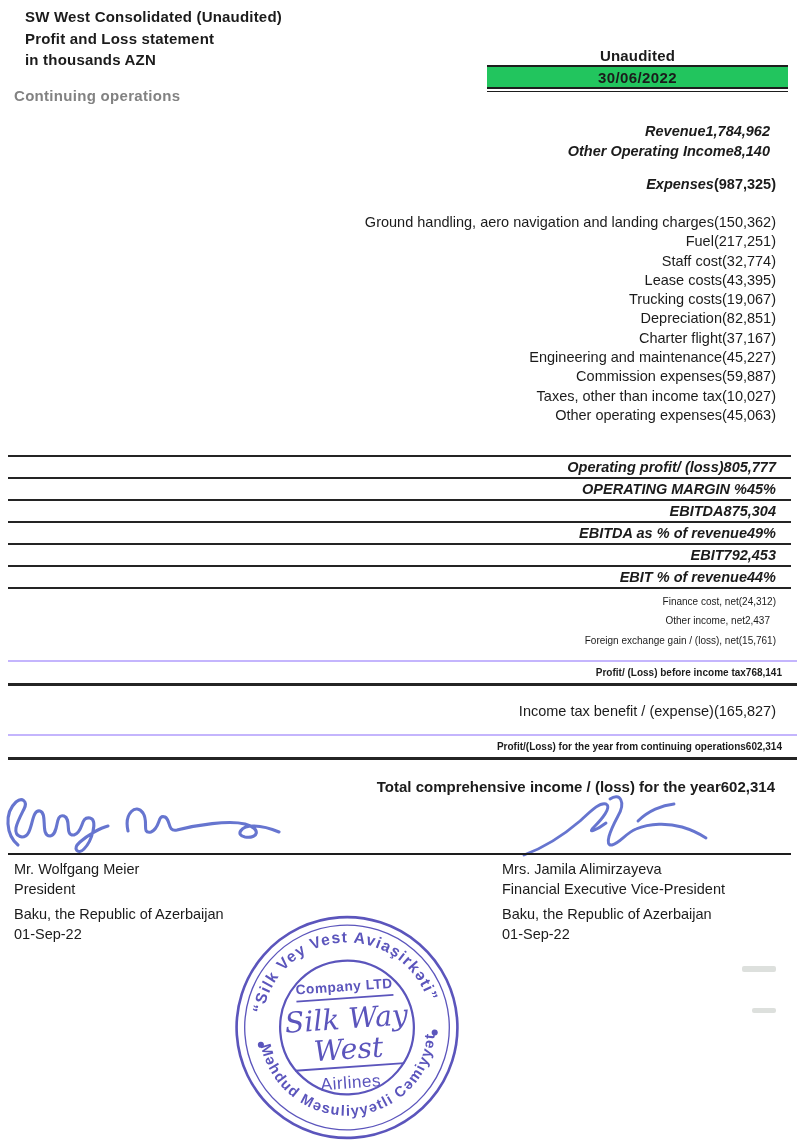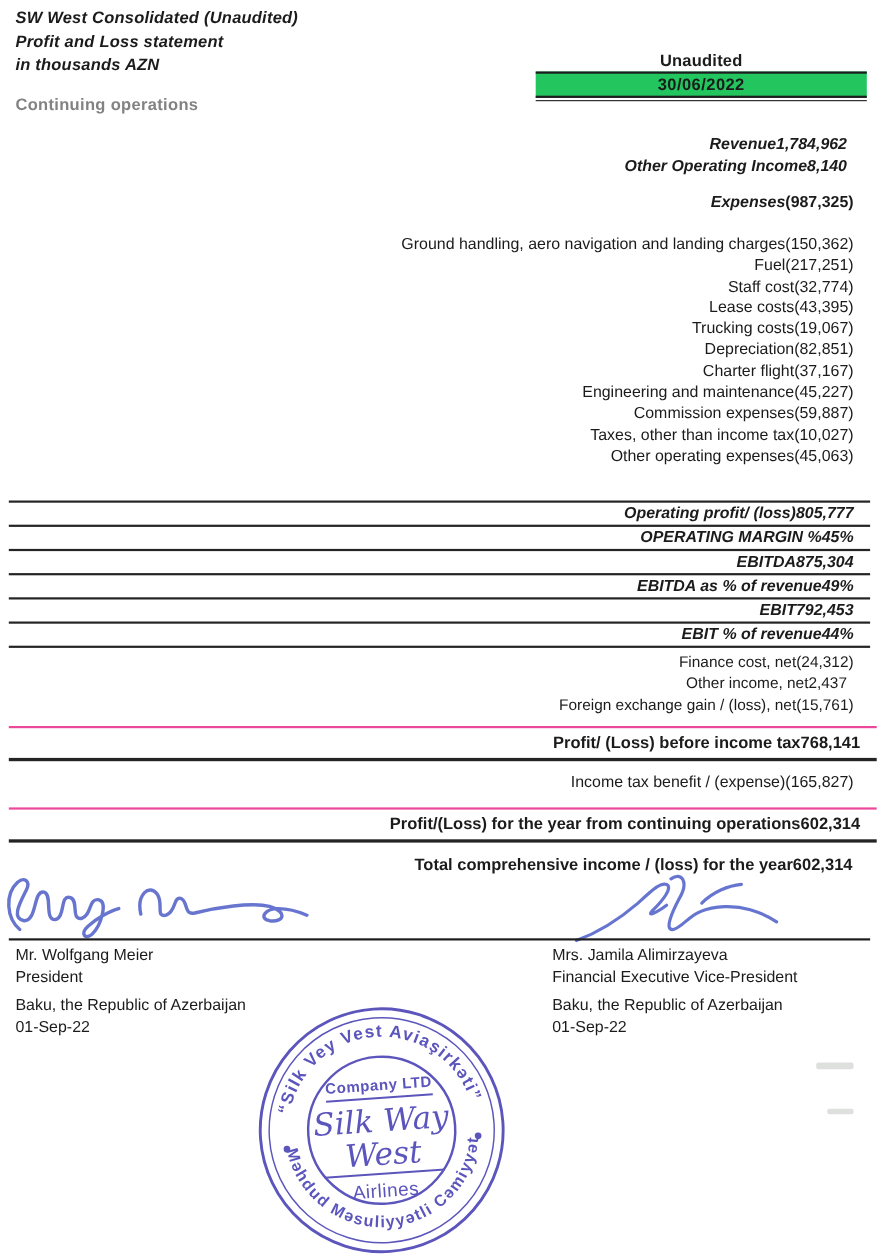--- a/index.html
+++ b/index.html
@@ -7,21 +7,21 @@
   .page{
     position:relative; width:800px; height:1145px; background:#ffffff;
     font-family:"Liberation Sans", sans-serif; color:#1b1b1b; overflow:hidden;
   }
   .abs{position:absolute;}
   .bi{font-weight:bold; font-style:italic;}
   .b{font-weight:bold;}
   .row{display:flex; justify-content:flex-end; align-items:baseline;}
   
   .title-block{top:6px; left:14px; font-size:15px; line-height:21.5px; letter-spacing:.2px;}
-  .title-block div{font-weight:bold; font-style:italic;}
+  .title-block div{font-weight:bold; margin-left:11px;}
   .continuing{top:87px; left:14px; font-size:15px; font-weight:bold; color:#828282; letter-spacing:.3px;}
   .col-header{top:47px; left:487px; width:301px; text-align:center; font-size:15px;}
   .col-header .unaudited{font-weight:bold; margin-bottom:1px; letter-spacing:.2px;}
   .date-box{
     border-top:2px solid #1d1d1d; border-bottom:2px solid #1d1d1d;
     background:#22c55e; font-weight:bold; padding:2px 0 1px; letter-spacing:.4px;
   }
   .date-box-underline{height:2px; border-bottom:1px solid #1d1d1d;}
   
   .vp{padding-right:14px;}   
@@ -29,24 +29,24 @@
   .vm{padding-right:15px;}   
   
   .income{top:122px; left:14px; width:776px; font-size:14.5px; line-height:19.5px;}
   .exp-head{top:176px; left:14px; width:776px; font-size:14.5px;}
   .exp-list{top:213px; left:14px; width:776px; font-size:14.5px; line-height:19.3px;}
   
   .metrics{top:455px; left:8px; width:783px; border-top:2px solid #242424; font-size:14.5px;}
   .metrics .row{height:20px; align-items:center; border-bottom:2px solid #242424; padding-left:6px;}
   .metrics .row span{font-weight:bold; font-style:italic;}
   
-  .finance{top:592px; left:14px; width:776px; font-size:14px; line-height:19.3px;}
-  
-  .rule-box{left:8px; width:783px; border-top:2px solid #ec4899; border-bottom:3px solid #242424;
-            padding:5px 0 5px 6px; font-size:15px;}
+  .finance{top:592px; left:14px; width:776px; font-size:10px; line-height:19.3px;}
+  
+  .rule-box{left:8px; width:783px; border-top:2px solid #c4b5fd; border-bottom:3px solid #242424;
+            padding:5px 0 5px 6px; font-size:10px;}
   .rule-box span{font-weight:bold;}
   .pbt{top:660px;}
   .pfy{top:734px;}
   .tax-row{top:703px; left:14px; width:776px; font-size:14.5px;}
   .total-row{top:778px; left:14px; width:776px; font-size:15px;}
   .total-row span{font-weight:bold;}
   
   .sig-rule{top:853px; left:8px; width:783px; height:2px; background:#1d1d1d;}
   .sig-block{font-size:14.5px; line-height:19.5px;}
   .names-left{top:860px; left:14px;}

